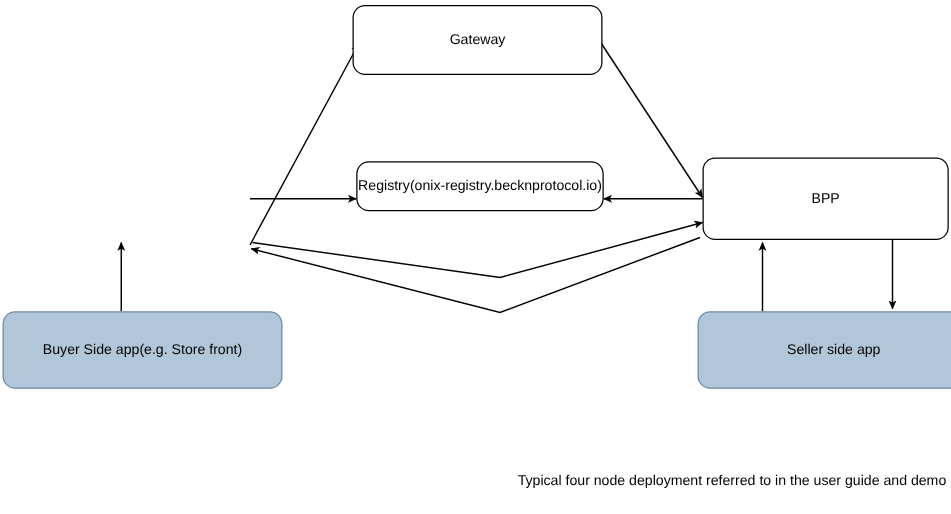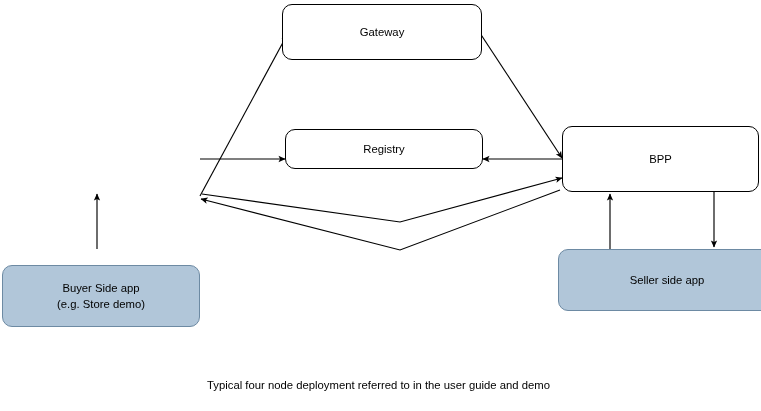--- a/index.html
+++ b/index.html
@@ -27,48 +27,47 @@
     height: 411px;
     pointer-events: none;
   }
   .node {
     position: absolute;
     box-sizing: border-box;
     border: 1px solid #000000;
     border-radius: 10px;
     background: #ffffff;
     display: flex;
-    flex-direction: column;
     align-items: center;
     justify-content: center;
     text-align: right;
     line-height: 1.42;
     color: #000000;
     font-size: 11.3px;
     z-index: 2;
   }
   .node .line { display: block; white-space: nowrap; }
   .node.shaded {
     background: #b1c6d9;
     border: 1px solid #6d8aa3;
   }
   
   #node-gateway   { left: 282px; top: 4px;   width: 200px; height: 56px; }
   #node-bap       { left: 2px;   top: 126px; width: 198px; height: 66px; }
   #node-registry  { left: 285px; top: 129px; width: 198px; height: 40px; }
   #node-bpp       { left: 562px; top: 126px; width: 197px; height: 66px; }
-  #node-buyer-app { left: 2px;   top: 249px; width: 198px; height: 62px; margin-top: 16px; }
+  #node-buyer-app { left: 2px;   top: 249px; width: 224px; height: 62px; }
   #node-seller-app{ left: 558px; top: 249px; width: 218px; height: 62px; }
 
   #caption {
     position: absolute;
     left: 0;
     top: 379px;
     width: 757px;
-    text-align: center;
+    text-align: right;
     font-size: 11.3px;
     color: #000000;
   }
 </style>
 </head>
 <body>
 
 <div id="canvas">
 
   <svg id="edges" viewBox="0 0 761 411" width="761" height="411" xmlns="http://www.w3.org/2000/svg">
@@ -100,29 +99,30 @@
     </g>
   </svg>
 
   <div class="node" id="node-gateway">
     <span class="line">Gateway</span>
   </div>
 
 
   <div class="node" id="node-registry">
     <span class="line">Registry</span>
+    <span class="line">(onix-registry.becknprotocol.io)</span>
   </div>
 
   <div class="node" id="node-bpp">
     <span class="line">BPP</span>
   </div>
 
   <div class="node shaded" id="node-buyer-app">
     <span class="line">Buyer Side app</span>
-    <span class="line">(e.g. Store demo)</span>
+    <span class="line">(e.g. Store front)</span>
   </div>
 
   <div class="node shaded" id="node-seller-app">
     <span class="line">Seller side app</span>
   </div>
 
   <div id="caption">Typical four node deployment referred to in the user guide and demo</div>
 
 </div>
 

